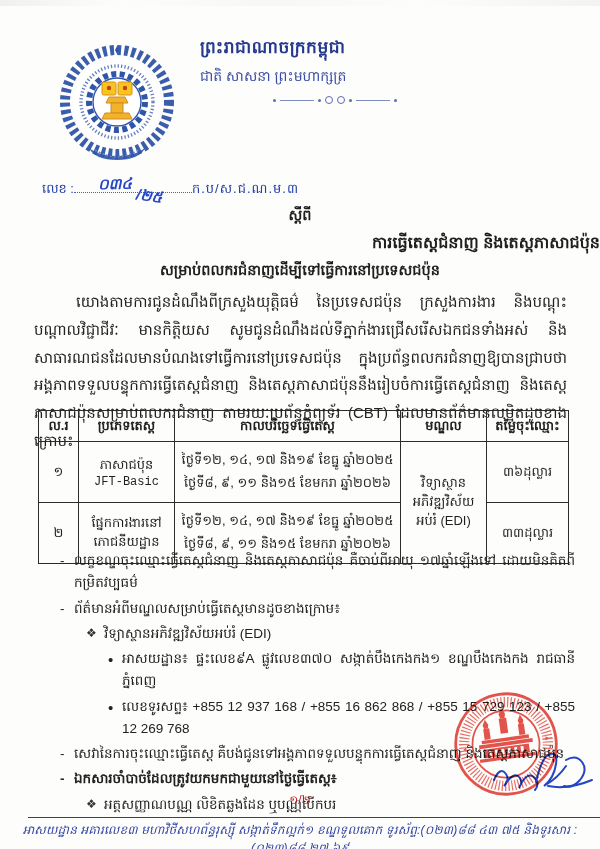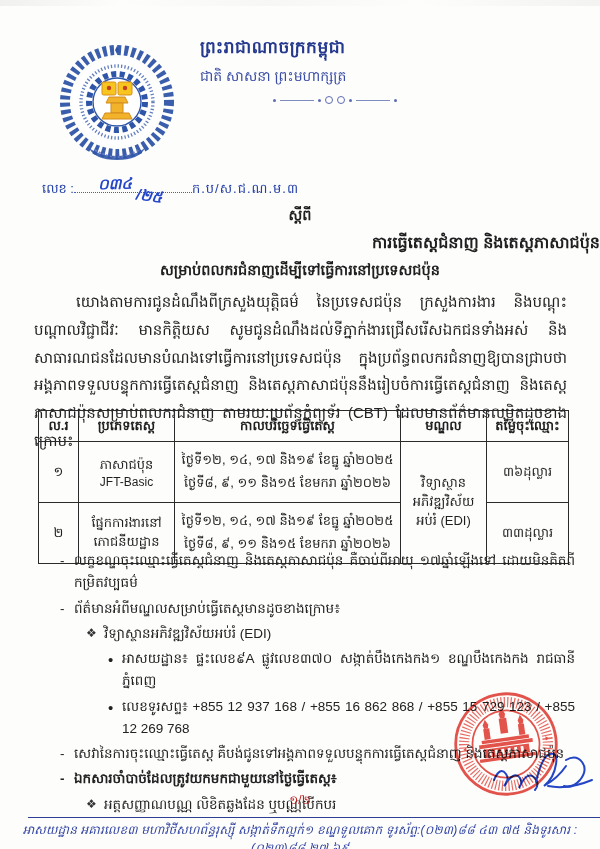--- a/index.html
+++ b/index.html
@@ -34,21 +34,21 @@
   .para{position:absolute;left:34px;top:288px;width:533px;font-size:15px;line-height:1.85;
         text-align:justify;text-indent:42px;color:#222;}
   
   .dtable{position:absolute;left:38px;top:410px;border-collapse:collapse;table-layout:fixed;width:530px;}
   .dtable th,.dtable td{border:1.4px solid #2b2b2b;padding:2px 4px;font-size:13px;color:#1f1f1f;
         text-align:center;vertical-align:middle;}
   .dtable th{font-weight:bold;height:26px;}
   .dtable td{height:56px;}
   .col-no{width:40px;}.col-type{width:96px;}.col-date{width:226px;}.col-center{width:86px;}.col-fee{width:82px;}
   .cell-dates{white-space:pre-line;text-align:left;padding-left:8px;line-height:1.75;}
-  .cell-type .sub{font-size:12px;}
+  .cell-type .sub{font-size:12px;font-family:Liberation Mono, monospace;}
   
   .notes{position:absolute;left:60px;top:550px;width:515px;font-size:13.5px;line-height:1.65;color:#222;}
   .note-row{display:flex;margin-bottom:3px;}
   .note-row .mk{flex:0 0 14px;text-align:left;}
   .note-row .tx{flex:1;text-align:justify;}
   .lvl1{margin-left:26px;}
   .lvl1 .mk{flex-basis:18px;color:#333;font-size:12px;padding-top:1px;}
   .lvl2{margin-left:48px;}
   .lvl2 .mk{flex-basis:14px;font-size:15px;}
   .bold-note{font-weight:bold;}

